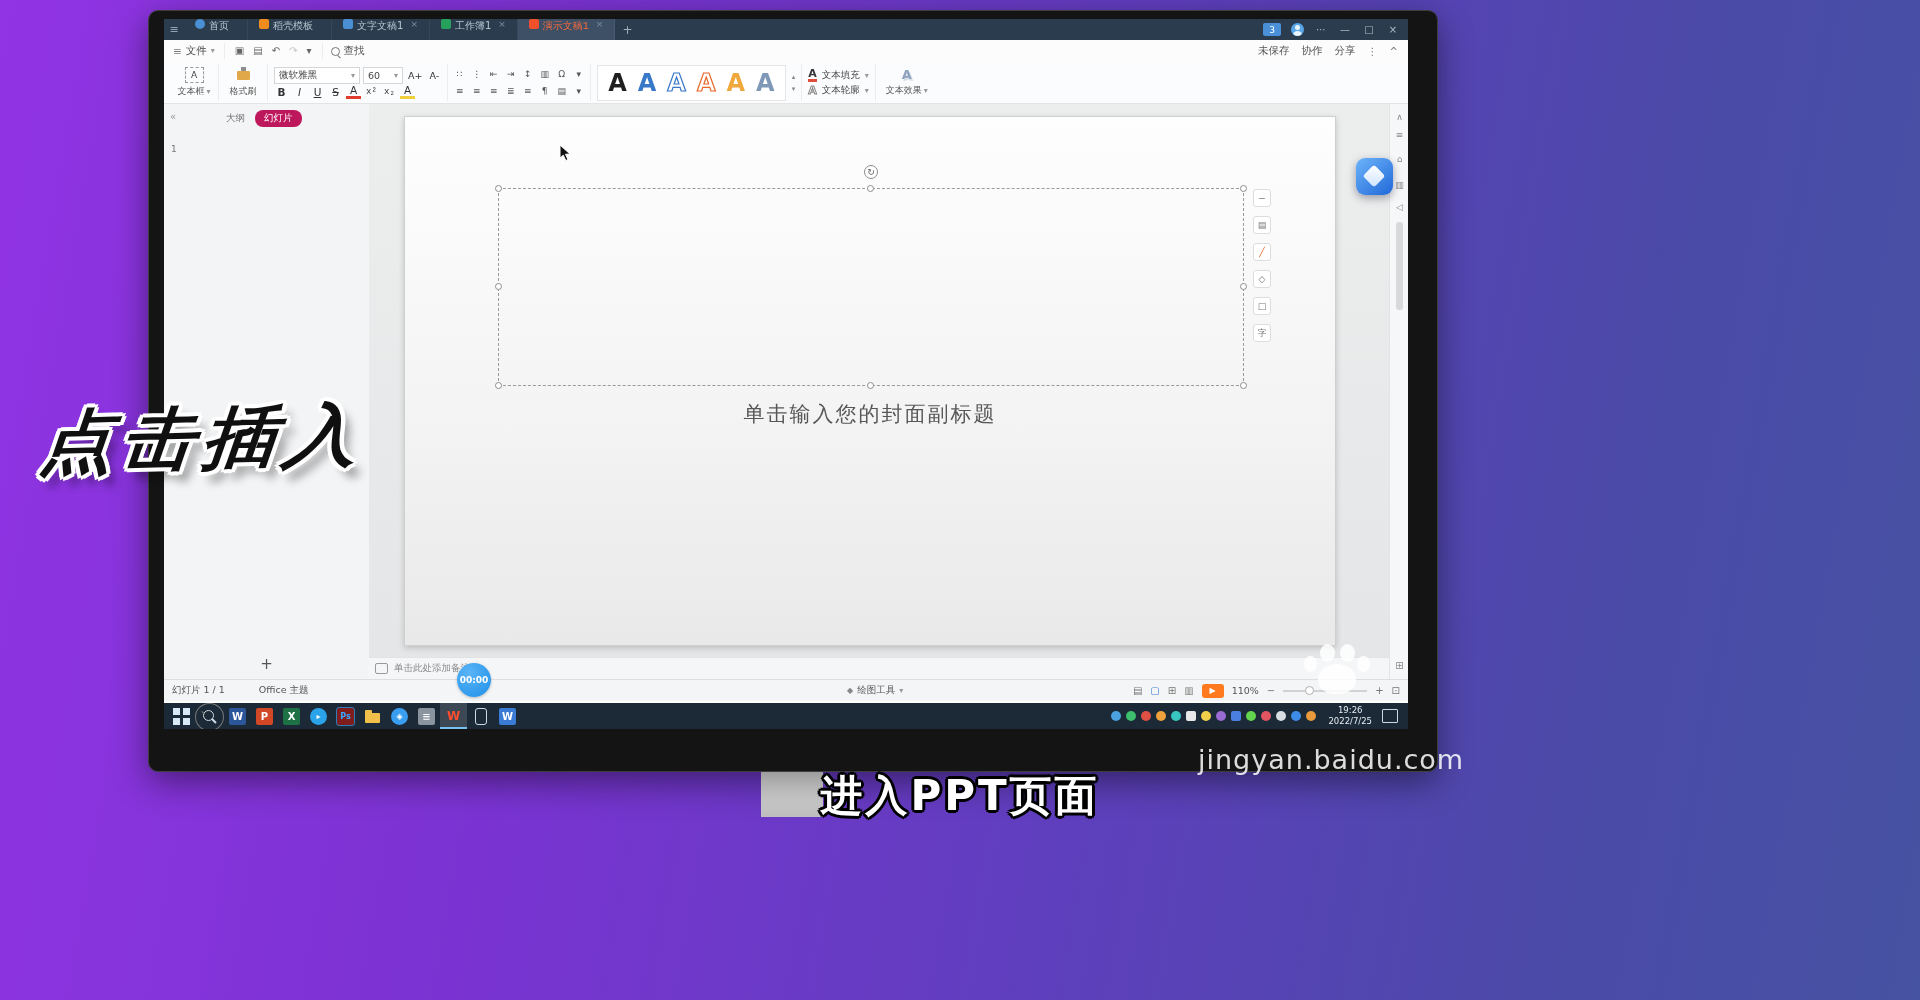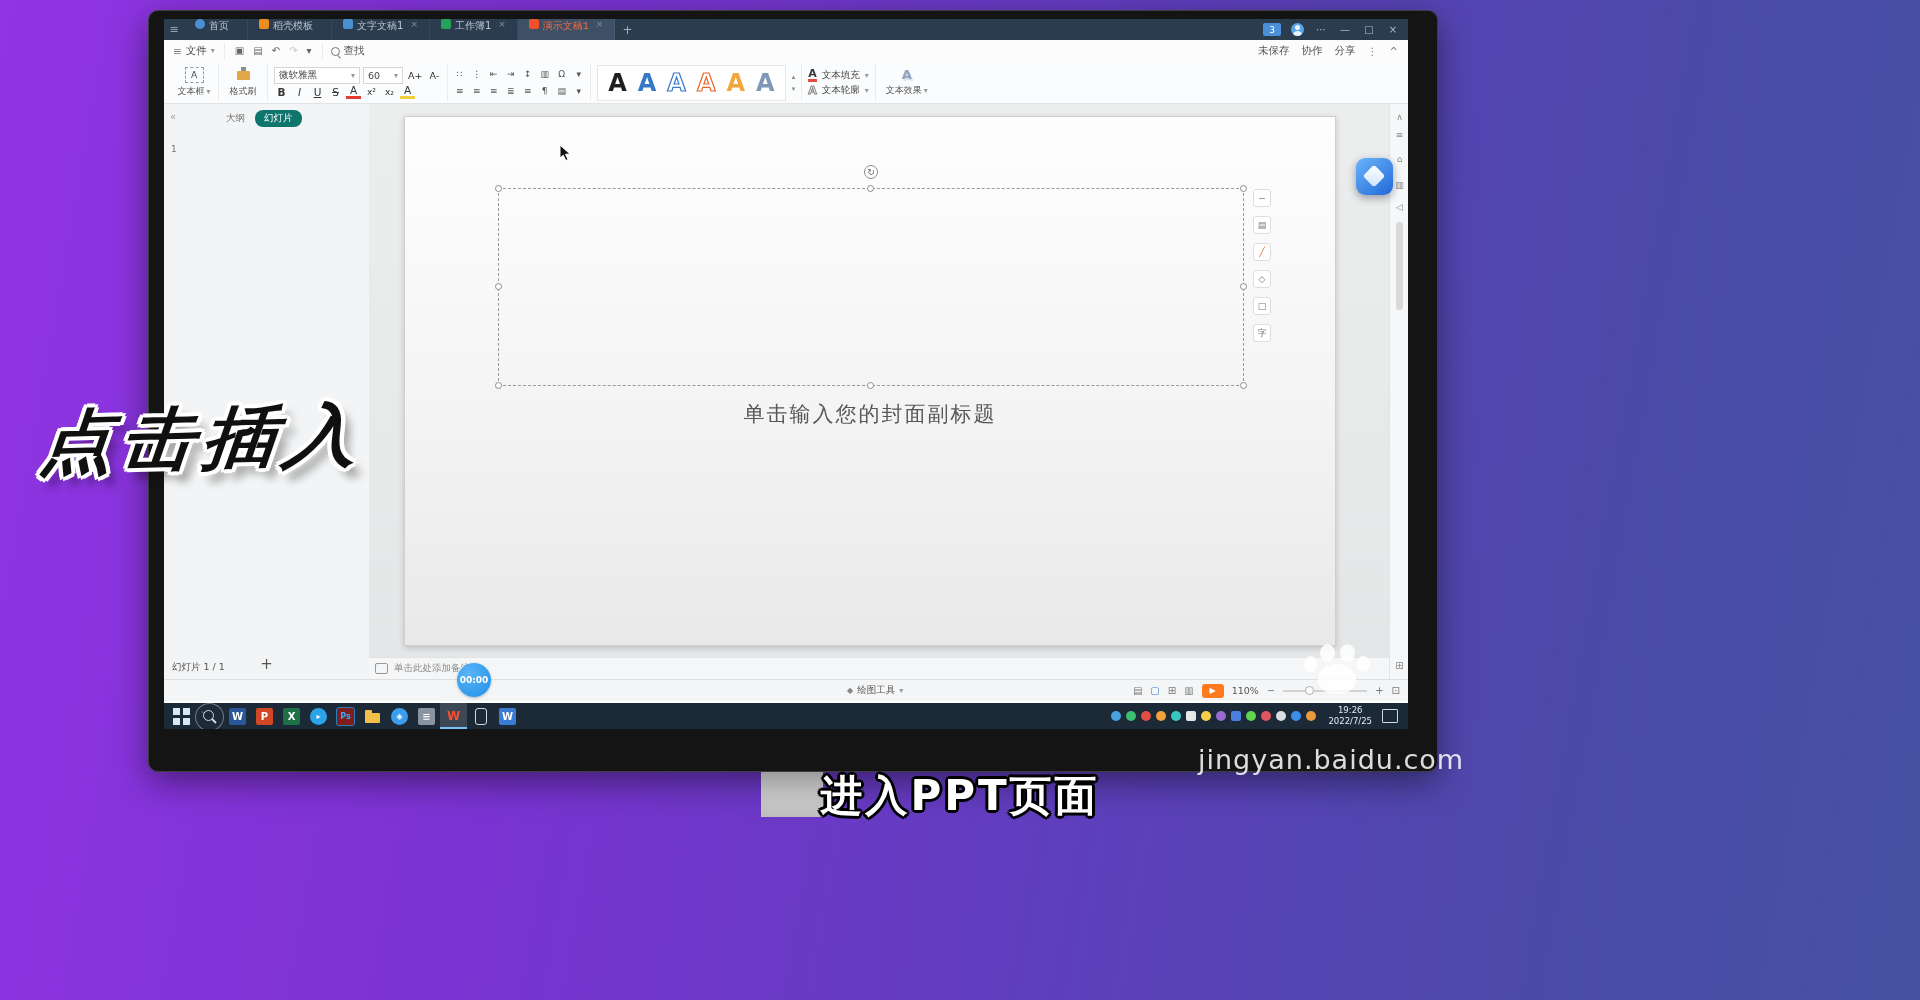--- a/index.html
+++ b/index.html
@@ -65,21 +65,21 @@
     font-size:9.5px;color:#444;padding:1px 4px;height:13px;}
   .caret{color:#999;font-size:8px;}
   .szbtn{font-size:9.5px;color:#333;padding:0 2px;}
   .fmt{min-width:15px;height:15px;display:flex;align-items:center;justify-content:center;font-size:10.5px;color:#333;}
   .fmt.b{font-weight:bold;}
   .fmt.i{font-style:italic;}
   .fmt.u{text-decoration:underline;}
   .fmt.s{text-decoration:line-through;}
   .fmt.fc{border-bottom:3px solid #e23c2e;height:12px;}
   .fmt.hl{border-bottom:3px solid #f0cf3c;height:12px;}
-  .fmt.sup,.fmt.sub{font-size:9px;}
+  .fmt.sup,.fmt.sub{font-size:9px;font-family:Liberation Mono, monospace;}
   .tb-para{flex-direction:column;justify-content:space-between;padding:3px 4px;}
   .prow{display:flex;gap:2px;}
   .pico{width:15px;height:14px;display:flex;align-items:center;justify-content:center;font-size:9px;color:#555;}
   .tb-wordart{align-items:center;padding:0 6px;}
   .wabox{display:flex;align-items:center;gap:11px;border:1px solid #e6e6e6;background:#fff;padding:1px 10px;height:32px;margin:auto 0;}
   .wa{font-size:24px;font-weight:bold;line-height:1;}
   .stroke-blue{-webkit-text-stroke:1.2px #3878c8;}
   .stroke-orange{-webkit-text-stroke:1.2px #e8682a;}
   .wa-arrows{display:flex;flex-direction:column;justify-content:center;gap:4px;padding-left:6px;color:#888;font-size:7px;}
   .tb-fills{flex-direction:column;justify-content:space-around;padding:3px 6px;}
@@ -88,21 +88,21 @@
   .mini.fill{border-bottom:3px solid #e24c3c;}
   .mini.outl{color:#fff;-webkit-text-stroke:1px #888;}
   .tb-effect{flex-direction:column;align-items:center;justify-content:space-around;padding:3px 10px;border-right:none;}
   .mini.eff{color:#90a4c0;text-shadow:1.5px 1.5px 1px #d5dde8;font-size:13px;}
 
   
   .panel{position:absolute;left:0;top:85px;width:205px;height:575px;background:#f3f4f5;border-right:1px solid #e2e2e2;}
   .chev{position:absolute;left:6px;top:7px;color:#999;font-size:10px;}
   .ptabs{position:absolute;left:62px;top:6px;display:flex;align-items:center;gap:10px;font-size:9.5px;}
   .ptab-outline{color:#777;}
-  .ptab-slides{background:#0f766e;color:#fff;border-radius:8px;padding:2px 9px;}
+  .ptab-slides{background:#be185d;color:#fff;border-radius:8px;padding:2px 9px;}
   .slide-no{position:absolute;left:7px;top:40px;font-size:9px;color:#777;}
   .thumb{position:absolute;left:14px;top:37px;width:182px;height:96px;background:linear-gradient(180deg,#fff,#f0f0f0);
     border:2px solid #e8682a;box-sizing:border-box;box-shadow:0 1px 2px rgba(0,0,0,.12);}
   .thumb-title{margin-top:30px;text-align:center;font-size:12px;font-weight:bold;color:#3a3a3a;letter-spacing:1px;}
   .thumb-sub{text-align:center;font-size:8px;color:#a8a8a8;transform:scale(.6);}
   .add-slide{position:absolute;left:0;width:100%;bottom:6px;text-align:center;font-size:15px;color:#555;}
 
   
   .main{position:absolute;left:205px;top:85px;width:1020px;height:575px;}
   .canvas{position:absolute;left:0;top:0;width:1020px;height:553px;background:linear-gradient(180deg,#eceded,#e5e6e7);overflow:hidden;}
@@ -131,21 +131,21 @@
 
   
   .rightstrip{position:absolute;left:1225px;top:85px;width:19px;height:575px;background:#f6f7f8;border-left:1px solid #e4e4e4;}
   .rs-ico{position:absolute;left:0;width:100%;text-align:center;font-size:9px;color:#8a8a8a;}
   .rs-thumb{position:absolute;left:6px;top:118px;width:7px;height:88px;background:#d9d9d9;border-radius:3px;}
   .rs-grid{position:absolute;left:0;width:100%;text-align:center;bottom:8px;font-size:10px;color:#8a8a8a;}
 
   
   .statusbar{position:absolute;left:0;top:660px;width:100%;height:22px;background:#f4f5f6;border-top:1px solid #dedede;
     display:flex;align-items:center;font-size:9.5px;color:#555;box-sizing:border-box;padding:0 8px;}
-  .sb-left{display:flex;gap:34px;flex-direction:column;}
+  .sb-left{display:flex;gap:34px;}
   .sb-center{position:absolute;left:683px;display:flex;align-items:center;gap:4px;}
   .bico{color:#888;font-size:8px;}
   .sb-right{margin-left:auto;display:flex;align-items:center;gap:8px;}
   .sb-vi{font-size:10px;color:#777;}
   .sb-vi.on{color:#3a7bd5;}
   .playpill{width:22px;height:14px;background:#ff7a1e;border-radius:3px;color:#fff;font-size:8px;
     display:flex;align-items:center;justify-content:center;}
   .zoomtrack{width:84px;height:2px;background:#d2d2d2;position:relative;}
   .zoomthumb{position:absolute;left:22px;top:-4px;width:9px;height:9px;border-radius:50%;background:#fff;border:1px solid #b0b0b0;box-sizing:border-box;}
 

